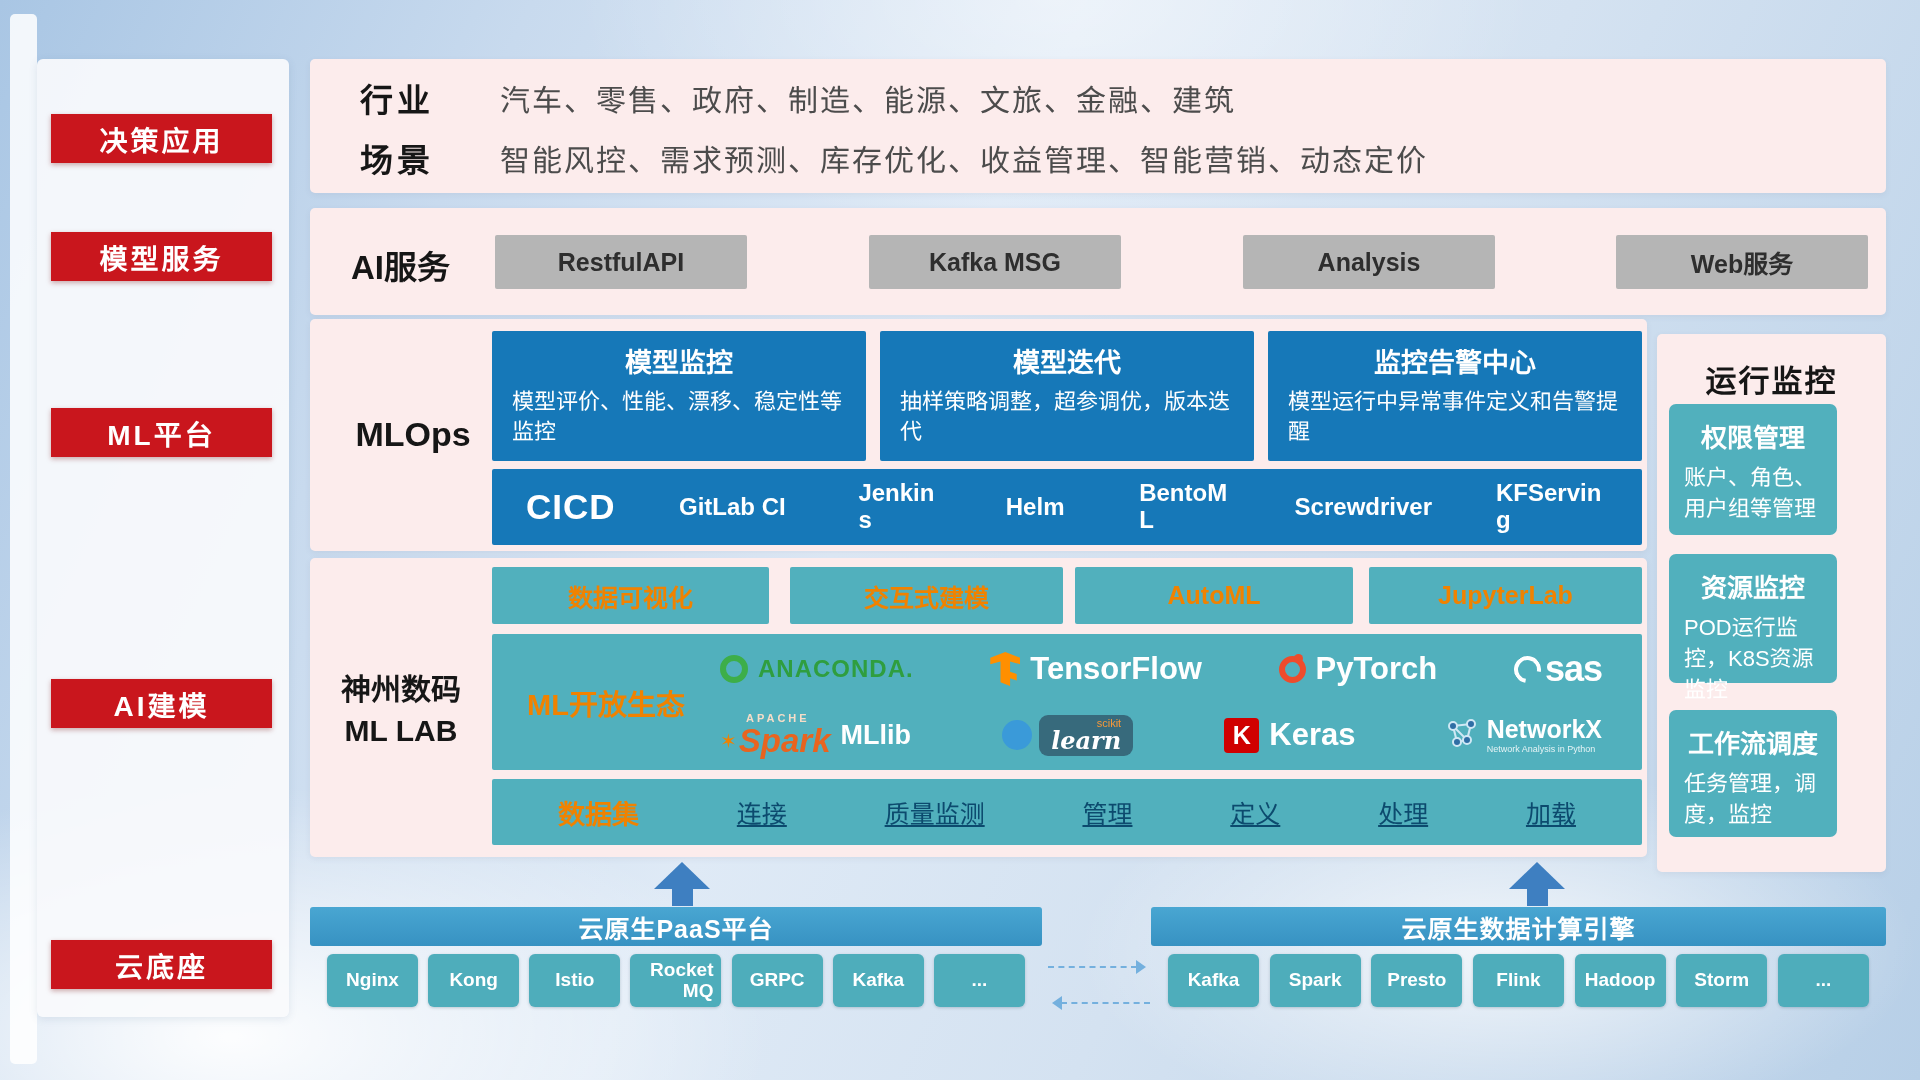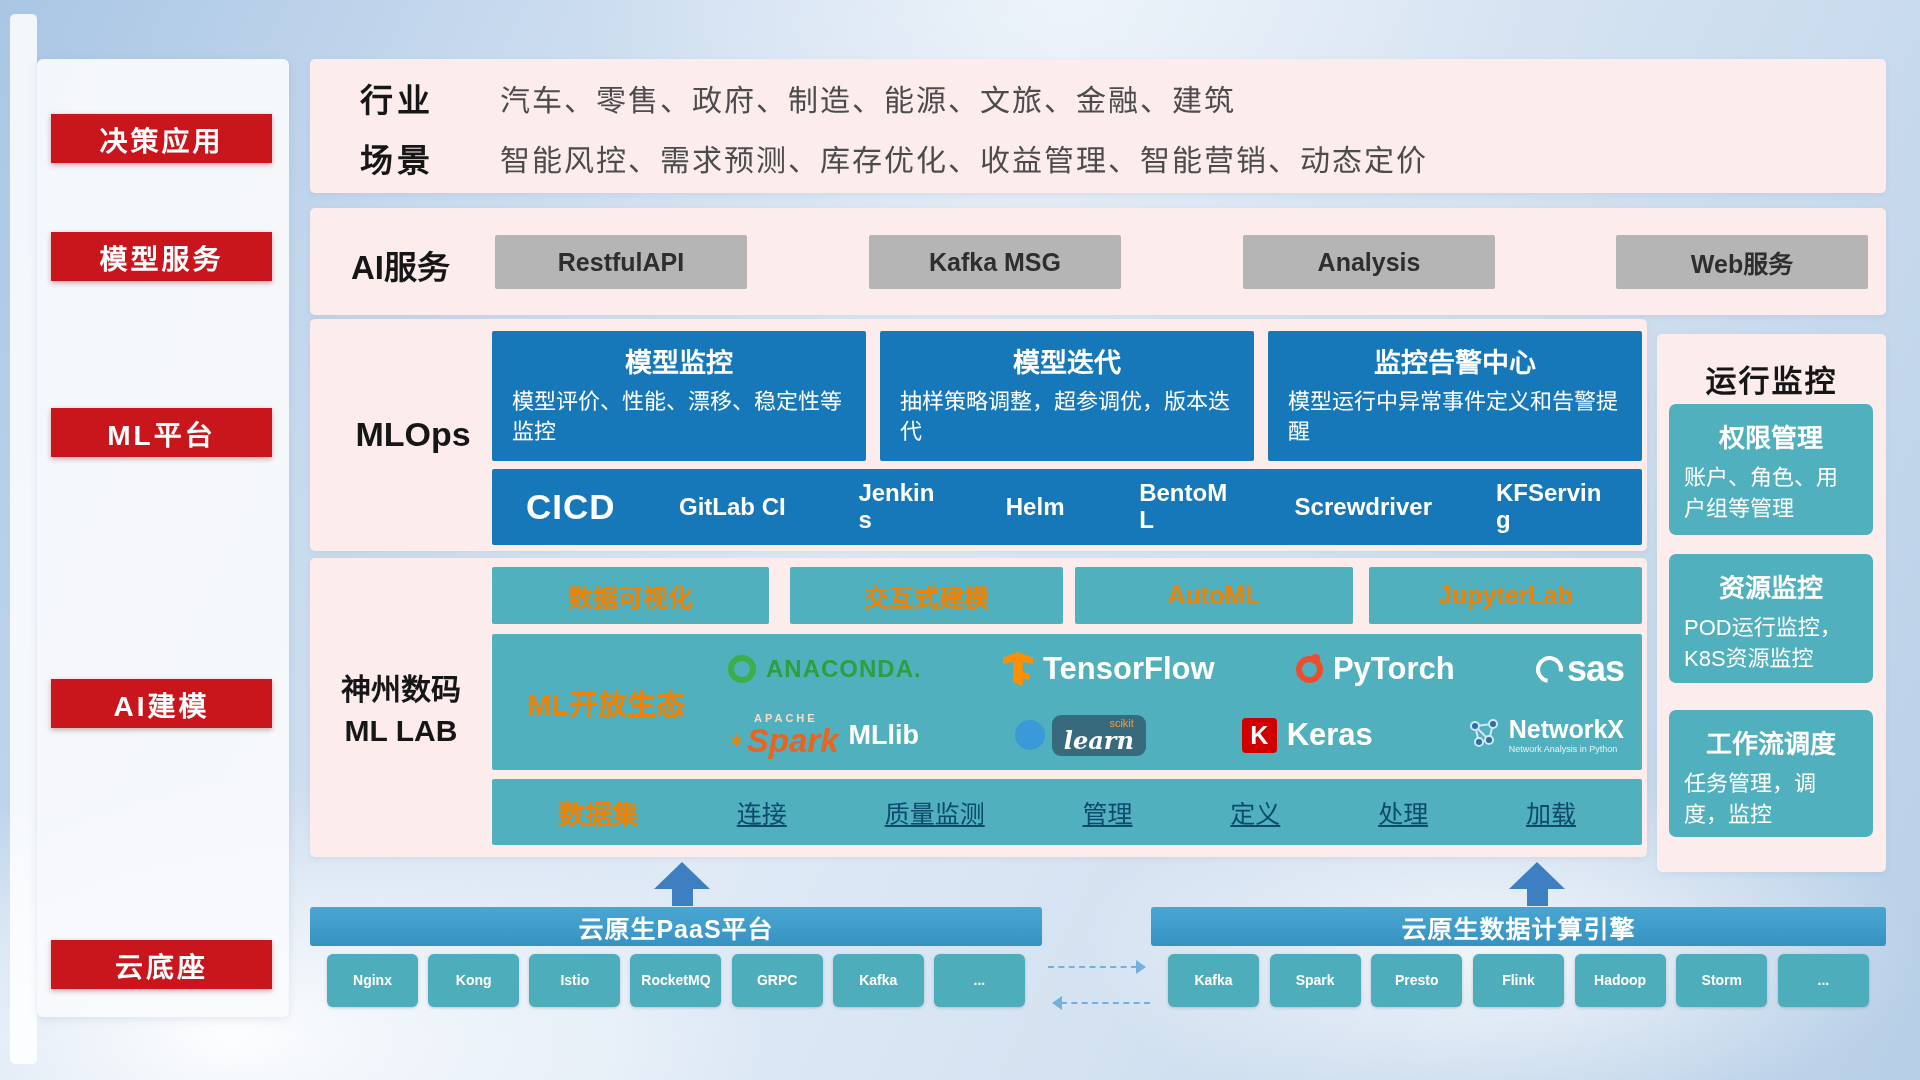--- a/index.html
+++ b/index.html
@@ -56,21 +56,21 @@
 
   
   .mllab-label{position:absolute;left:8px;top:112px;width:166px;text-align:center;font-size:30px;font-weight:bold;color:#161616;line-height:1.35;}
   .teal{background:#51b0bd;}
   .tool-btn{
     position:absolute;top:9px;height:57px;border-radius:2px;display:flex;align-items:center;justify-content:center;
     font-size:25px;font-weight:bold;color:#f08200;
   }
   .eco-box{position:absolute;left:182px;top:76px;width:1150px;height:136px;border-radius:2px;display:flex;align-items:center;}
   .eco-label{width:228px;text-align:center;font-size:29px;font-weight:bold;color:#f08200;}
-  .eco-logos{flex:1;display:flex;flex-direction:column;justify-content:center;gap:6px;padding-right:18px;margin-left:8px;}
+  .eco-logos{flex:1;display:flex;flex-direction:column;justify-content:center;gap:6px;padding-right:40px;}
   .eco-row{display:flex;align-items:center;justify-content:space-between;height:60px;}
   .logo{display:flex;align-items:center;gap:10px;color:#fff;}
 
   .ana-icon{width:28px;height:28px;border:6px solid #3dae49;border-radius:50%;box-sizing:border-box;display:inline-block;}
   .ana-text{color:#2f9e3f;font-weight:bold;font-size:24px;letter-spacing:1px;}
   .tf-icon{width:30px;height:34px;background:#ff8f00;display:inline-block;
     clip-path:polygon(50% 0,100% 17%,100% 36%,66% 28%,66% 58%,88% 65%,88% 84%,66% 77%,66% 100%,34% 89%,34% 28%,0 36%,0 17%);}
   .big-text{font-size:31px;font-weight:bold;color:#fff;}
   .pt-icon{width:27px;height:27px;border:6px solid #ee4c2c;border-radius:50%;box-sizing:border-box;position:relative;display:inline-block;}
   .pt-icon::after{content:"";position:absolute;top:-8px;right:-3px;width:9px;height:9px;border-radius:50%;background:#ee4c2c;}
@@ -95,35 +95,35 @@
 
   .dataset-bar{
     position:absolute;left:182px;top:221px;width:1150px;height:66px;border-radius:2px;
     display:flex;align-items:center;justify-content:space-between;padding:0 66px;box-sizing:border-box;
   }
   .ds-label{font-size:27px;font-weight:bold;color:#f08200;}
   .ds-item{font-size:25px;color:#0c4a6e;text-decoration:underline;}
 
   
   .mon-title{position:absolute;left:0;top:22px;width:100%;text-align:center;font-size:31px;font-weight:bold;color:#161616;letter-spacing:2px;}
-  .mon-card{position:absolute;left:12px;width:204px;background:#51b0bd;border-radius:7px;color:#fff;}
+  .mon-card{position:absolute;left:12px;width:168px;background:#51b0bd;border-radius:7px;color:#fff;}
   .mon-card .t{font-size:26px;font-weight:bold;text-align:center;margin-top:13px;}
   .mon-card .b{font-size:22px;margin-top:9px;padding:0 15px;line-height:1.4;text-align:left;}
 
   
   .up-arrow .tri{width:0;height:0;border-left:28px solid transparent;border-right:28px solid transparent;border-bottom:27px solid #3e7fc1;margin:0 auto;}
   .up-arrow .stem{width:21px;height:17px;background:#3e7fc1;margin:0 auto;}
   .cloud-bar{
     height:39px;background:linear-gradient(180deg,#49a6d2,#3792c2);color:#fff;border-radius:3px;
     display:flex;align-items:center;justify-content:center;font-size:25px;font-weight:bold;letter-spacing:1px;
   }
   .cloud-btns{display:flex;justify-content:space-between;padding:0 17px;box-sizing:border-box;}
   .cloud-btn{
-    width:91px;height:53px;background:#4eadbb;border-radius:6px;color:#fff;font-size:14px;font-weight:bold;
-    display:flex;align-items:center;justify-content:center;text-align:left;line-height:1.1;word-break:break-all;padding:0 8px;box-sizing:border-box;
+    width:91px;height:53px;background:#4eadbb;border-radius:6px;color:#fff;font-size:19px;font-weight:bold;
+    display:flex;align-items:center;justify-content:center;text-align:right;line-height:1.1;word-break:break-all;padding:0 8px;box-sizing:border-box;
     box-shadow:0 1px 3px rgba(40,80,100,0.25);
   }
   .dash-wrap{height:14px;}
   .dline{position:absolute;top:6px;border-top:2px dashed #74b0de;}
   .dhead-r{position:absolute;right:0;top:0;width:0;height:0;border-left:10px solid #74b0de;border-top:7px solid transparent;border-bottom:7px solid transparent;}
   .dhead-l{position:absolute;left:0;top:0;width:0;height:0;border-right:10px solid #74b0de;border-top:7px solid transparent;border-bottom:7px solid transparent;}
 </style>
 </head>
 <body>
 

